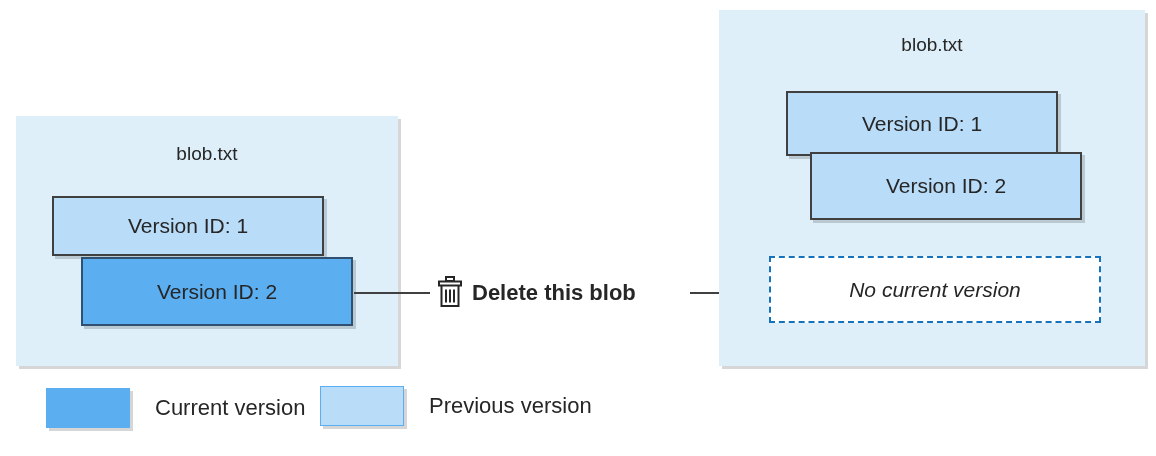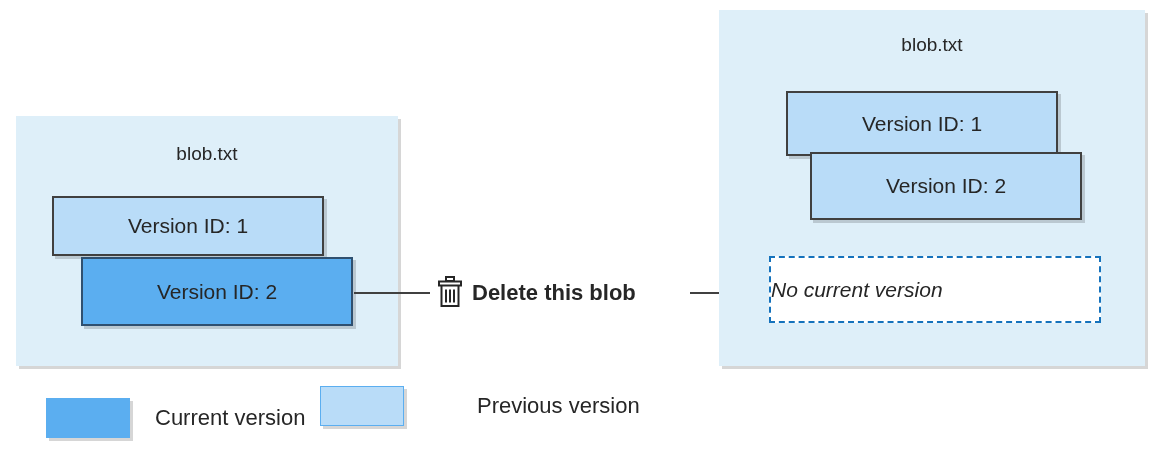--- a/index.html
+++ b/index.html
@@ -73,20 +73,21 @@
     position: absolute;
     left: 50px;
     top: 246px;
     width: 332px;
     height: 67px;
     box-sizing: border-box;
     background: #ffffff;
     border: 2px dashed #1572BC;
     display: flex;
     align-items: center;
+    justify-content: center;
     font-style: italic;
     font-size: 21px;
     line-height: 26px;
     color: #262626;
     white-space: nowrap;
   }
 
   
   .conn-line {
     position: absolute;
@@ -126,22 +127,22 @@
     height: 32px;
   }
 
   
   #legend { position: absolute; left: 0; top: 386px; width: 1156px; height: 60px; }
   .legend-item {
     position: absolute;
     display: flex;
     align-items: center;
   }
-  #legend-item-current  { left: 18px;  top: 12px; padding-left: 28px; }
-  #legend-item-previous { left: 320px; top: 0; gap: 48px; }
+  #legend-item-current  { left: 18px;  top: 2px; padding-left: 28px; }
+  #legend-item-previous { left: 320px; top: 0; }
 
   .swatch {
     width: 84px;
     height: 40px;
     box-sizing: border-box;
     box-shadow: 3px 3px 0 0 rgba(0,0,0,0.16);
     flex: none;
   }
   .swatch.current  { background: #5BAEF0; }
   .swatch.previous { background: #B9DCF8; border: 1px solid #5BAEF0; }

